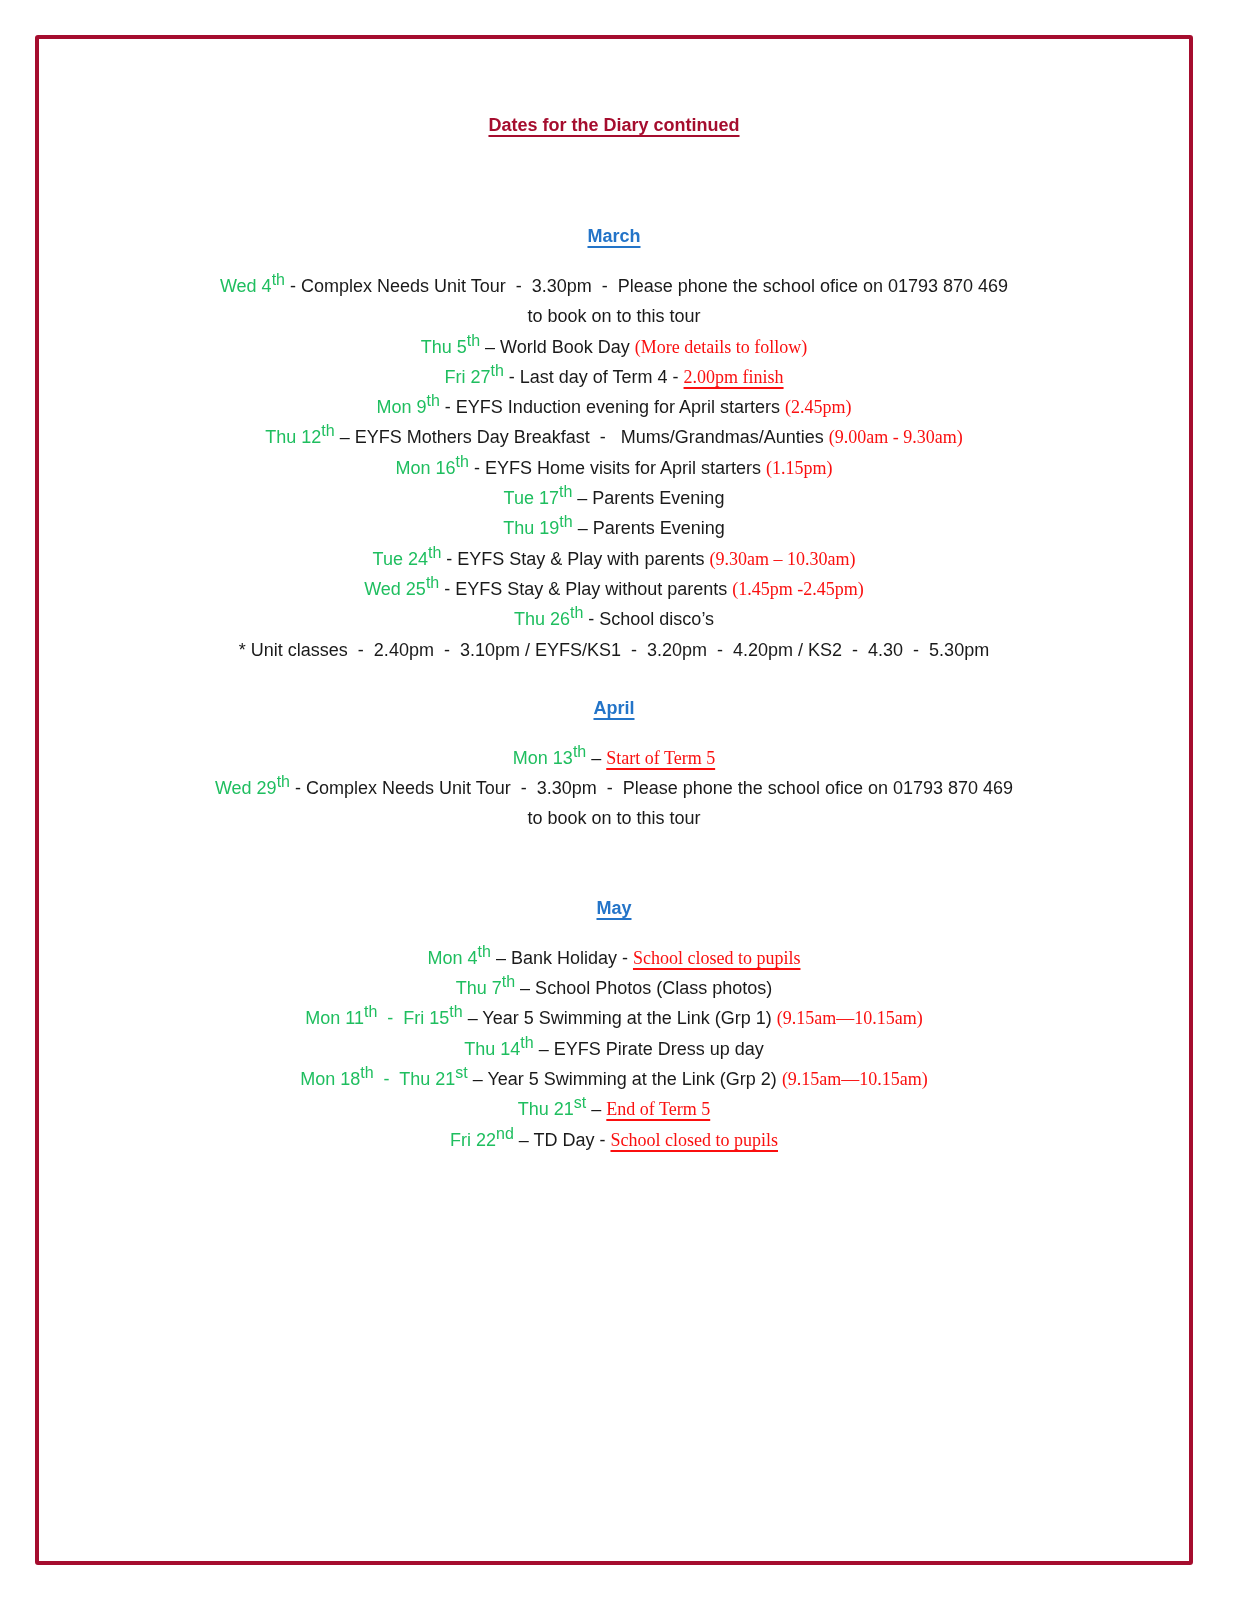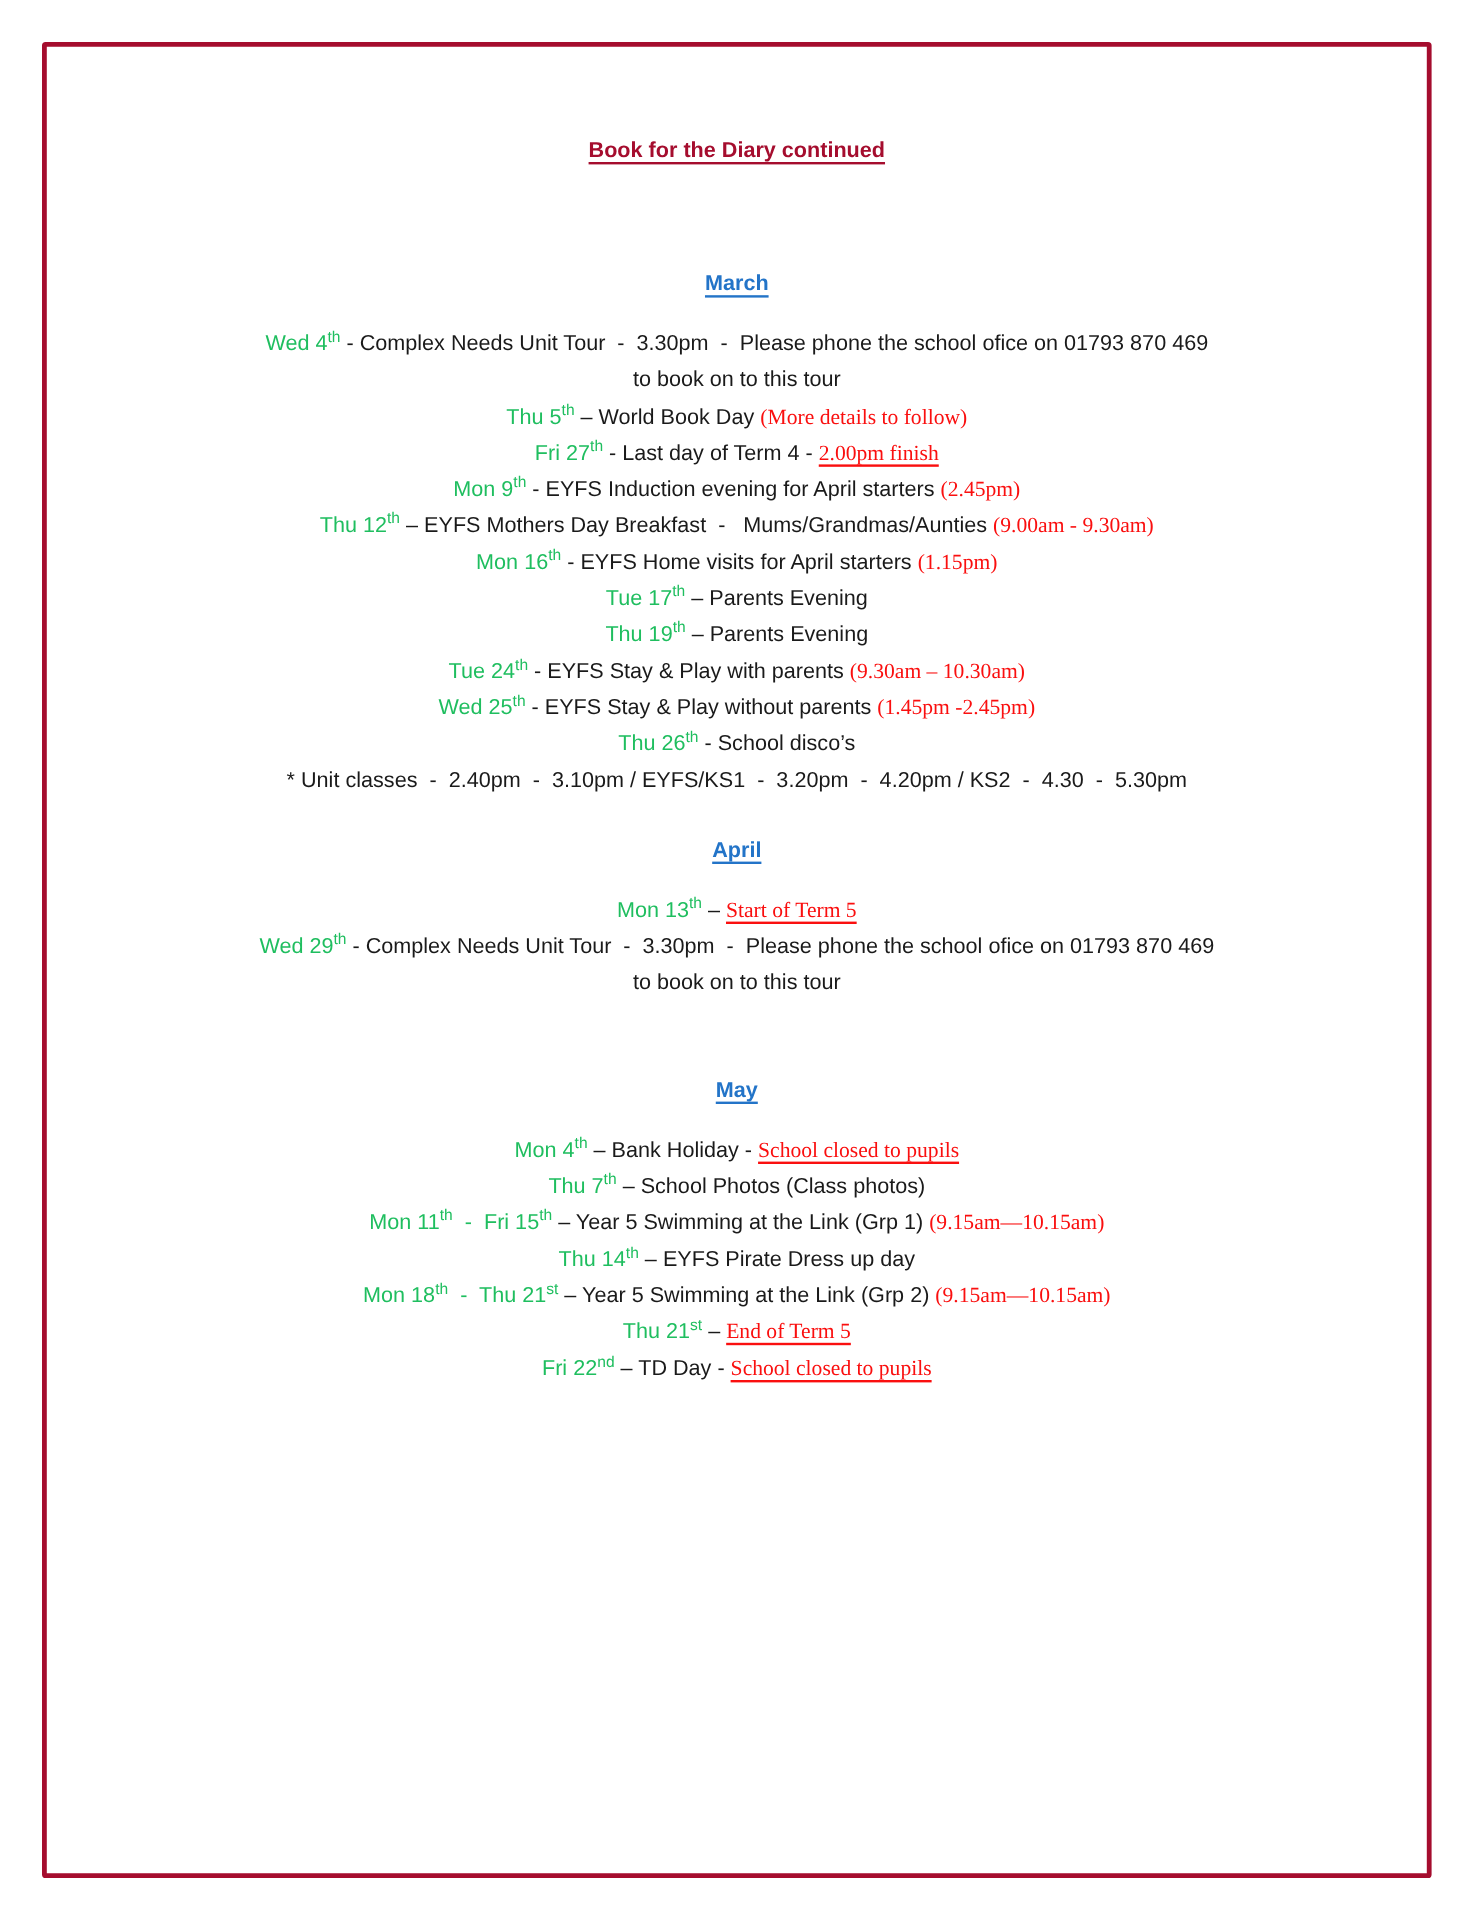--- a/index.html
+++ b/index.html
@@ -58,30 +58,30 @@
   .event-line{line-height:30.3px;}
   .seg-green{color:var(--green);}
   .seg-black{color:var(--black);}
   .seg-red{color:var(--red);font-family:Liberation Serif, serif;}
   .seg-underline{
     text-decoration:underline;
     text-underline-offset:4px;
     text-decoration-thickness:1.5px;
   }
   sup.ordinal{
-    font-size:13px;
+    font-size:16px;
     vertical-align:super;
     line-height:0;
     margin-top:31px;
   }
 </style>
 </head>
 <body>
 
 <div class="page-border"></div>
 
 <div class="content">
-  <div class="doc-title">Book for the Diary continued</div>
+  <div class="doc-title">Dates for the Diary continued</div>
 
   <div id="sections-root"><div class="section section--march"><div class="section-heading">March</div><div class="event-lines"><div class="event-line"><span class="seg-green">Wed 4</span><sup class="ordinal seg-green">th</sup><span class="seg-black"> - Complex Needs Unit Tour  -  3.30pm  -  Please phone the school ofice on 01793 870 469</span></div><div class="event-line"><span class="seg-black">to book on to this tour</span></div><div class="event-line"><span class="seg-green">Thu 5</span><sup class="ordinal seg-green">th</sup><span class="seg-black"> – World Book Day </span><span class="seg-red">(More details to follow)</span></div><div class="event-line"><span class="seg-green">Fri 27</span><sup class="ordinal seg-green">th</sup><span class="seg-black"> - Last day of Term 4 - </span><span class="seg-red seg-underline">2.00pm finish</span></div><div class="event-line"><span class="seg-green">Mon 9</span><sup class="ordinal seg-green">th</sup><span class="seg-black"> - EYFS Induction evening for April starters </span><span class="seg-red">(2.45pm)</span></div><div class="event-line"><span class="seg-green">Thu 12</span><sup class="ordinal seg-green">th</sup><span class="seg-black"> – EYFS Mothers Day Breakfast  -   Mums/Grandmas/Aunties </span><span class="seg-red">(9.00am - 9.30am)</span></div><div class="event-line"><span class="seg-green">Mon 16</span><sup class="ordinal seg-green">th</sup><span class="seg-black"> - EYFS Home visits for April starters </span><span class="seg-red">(1.15pm)</span></div><div class="event-line"><span class="seg-green">Tue 17</span><sup class="ordinal seg-green">th</sup><span class="seg-black"> – Parents Evening</span></div><div class="event-line"><span class="seg-green">Thu 19</span><sup class="ordinal seg-green">th</sup><span class="seg-black"> – Parents Evening</span></div><div class="event-line"><span class="seg-green">Tue 24</span><sup class="ordinal seg-green">th</sup><span class="seg-black"> - EYFS Stay &amp; Play with parents </span><span class="seg-red">(9.30am – 10.30am)</span></div><div class="event-line"><span class="seg-green">Wed 25</span><sup class="ordinal seg-green">th</sup><span class="seg-black"> - EYFS Stay &amp; Play without parents </span><span class="seg-red">(1.45pm -2.45pm)</span></div><div class="event-line"><span class="seg-green">Thu 26</span><sup class="ordinal seg-green">th</sup><span class="seg-black"> - School disco’s</span></div><div class="event-line"><span class="seg-black">* Unit classes  -  2.40pm  -  3.10pm / EYFS/KS1  -  3.20pm  -  4.20pm / KS2  -  4.30  -  5.30pm</span></div></div></div><div class="section section--april"><div class="section-heading">April</div><div class="event-lines"><div class="event-line"><span class="seg-green">Mon 13</span><sup class="ordinal seg-green">th</sup><span class="seg-black"> – </span><span class="seg-red seg-underline">Start of Term 5</span></div><div class="event-line"><span class="seg-green">Wed 29</span><sup class="ordinal seg-green">th</sup><span class="seg-black"> - Complex Needs Unit Tour  -  3.30pm  -  Please phone the school ofice on 01793 870 469</span></div><div class="event-line"><span class="seg-black">to book on to this tour</span></div></div></div><div class="section section--may"><div class="section-heading">May</div><div class="event-lines"><div class="event-line"><span class="seg-green">Mon 4</span><sup class="ordinal seg-green">th</sup><span class="seg-black"> – Bank Holiday - </span><span class="seg-red seg-underline">School closed to pupils</span></div><div class="event-line"><span class="seg-green">Thu 7</span><sup class="ordinal seg-green">th</sup><span class="seg-black"> – School Photos (Class photos)</span></div><div class="event-line"><span class="seg-green">Mon 11</span><sup class="ordinal seg-green">th</sup><span class="seg-green">  -  Fri 15</span><sup class="ordinal seg-green">th</sup><span class="seg-black"> – Year 5 Swimming at the Link (Grp 1) </span><span class="seg-red">(9.15am—10.15am)</span></div><div class="event-line"><span class="seg-green">Thu 14</span><sup class="ordinal seg-green">th</sup><span class="seg-black"> – EYFS Pirate Dress up day</span></div><div class="event-line"><span class="seg-green">Mon 18</span><sup class="ordinal seg-green">th</sup><span class="seg-green">  -  Thu 21</span><sup class="ordinal seg-green">st</sup><span class="seg-black"> – Year 5 Swimming at the Link (Grp 2) </span><span class="seg-red">(9.15am—10.15am)</span></div><div class="event-line"><span class="seg-green">Thu 21</span><sup class="ordinal seg-green">st</sup><span class="seg-black"> – </span><span class="seg-red seg-underline">End of Term 5</span></div><div class="event-line"><span class="seg-green">Fri 22</span><sup class="ordinal seg-green">nd</sup><span class="seg-black"> – TD Day - </span><span class="seg-red seg-underline">School closed to pupils</span></div></div></div></div>
 
   
 </div>
 
 </body></html>

